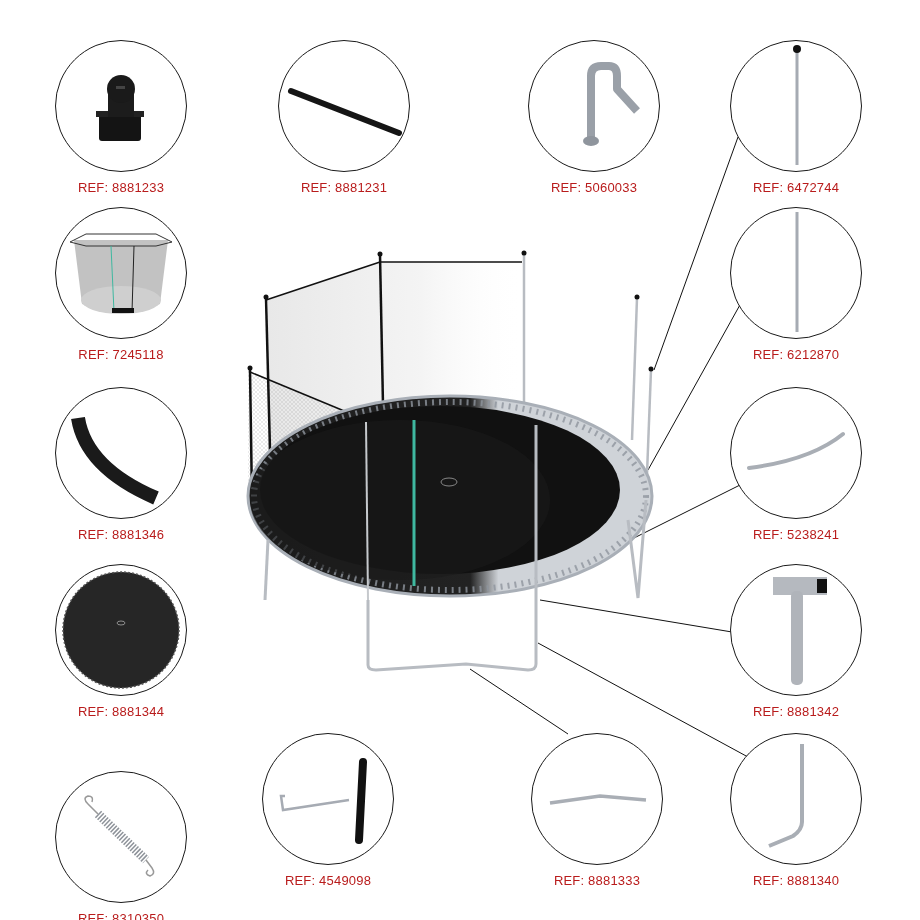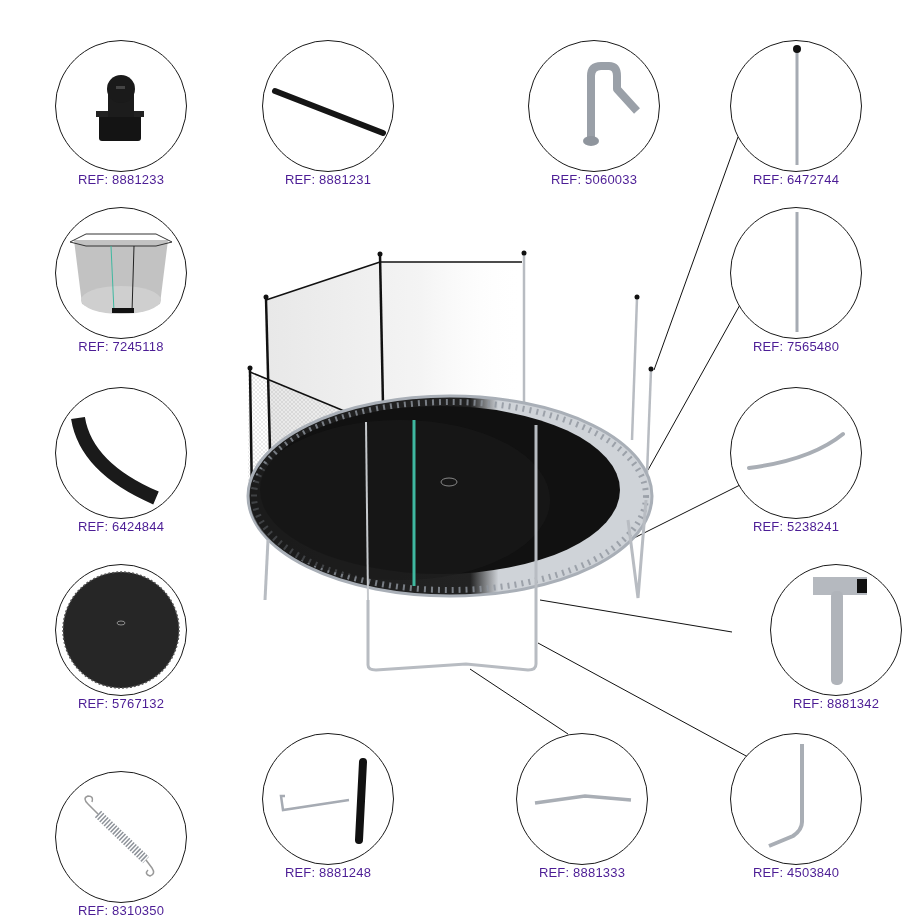--- a/index.html
+++ b/index.html
@@ -1,20 +1,20 @@
 <!DOCTYPE html>
 <html><head>
   <meta charset="utf-8">
   <style>
     html, body { margin:0; padding:0; background:#ffffff; }
     body { width:920px; height:920px; position:relative; overflow:hidden; font-family:"Liberation Sans", sans-serif; }
     .part { position:absolute; width:132px; }
     .circle { width:130px; height:130px; border:1.2px solid #1a1a1a; border-radius:50%; position:relative; background:#fff; overflow:hidden; }
     .circle svg { position:absolute; left:0; top:0; width:130px; height:130px; }
-    .ref { text-align:center; font-size:13px; color:#4c1d95; letter-spacing:0.2px; }
+    .ref { text-align:center; font-size:13px; color:#b91c1c; margin-top:8px; letter-spacing:0.2px; }
     #lines, #tramp { position:absolute; left:0; top:0; }
   </style>
 </head>
 <body>
 
 <svg id="lines" width="920" height="920">
   <g stroke="#111" stroke-width="1" fill="none">
     <line x1="738" y1="137" x2="654" y2="370"></line>
     <line x1="741" y1="303" x2="648" y2="470"></line>
     <line x1="740" y1="485" x2="600" y2="555"></line>
@@ -92,21 +92,21 @@
       <rect x="43" y="72" width="42" height="28" rx="3" fill="#141414"></rect>
       <rect x="40" y="70" width="48" height="6" fill="#222"></rect>
       <rect x="52" y="48" width="26" height="28" fill="#1c1c1c"></rect>
       <circle cx="65" cy="48" r="14" fill="#1a1a1a"></circle>
       <rect x="60" y="45" width="9" height="3" fill="#444"></rect>
     </svg>
   </div>
   <div class="ref">REF: 8881233</div>
 </div>
 
-<div class="part" style="left:262px;top:40px">
+<div class="part" style="left:278px;top:40px">
   <div class="circle">
     <svg viewBox="0 0 130 130">
       <line x1="12" y1="50" x2="120" y2="92" stroke="#151515" stroke-width="6" stroke-linecap="round"></line>
     </svg>
   </div>
   <div class="ref">REF: 8881231</div>
 </div>
 
 <div class="part" style="left:528px;top:40px">
   <div class="circle">
@@ -141,52 +141,52 @@
   </div>
   <div class="ref">REF: 7245118</div>
 </div>
 
 <div class="part" style="left:730px;top:207px">
   <div class="circle">
     <svg viewBox="0 0 130 130">
       <line x1="66" y1="4" x2="66" y2="124" stroke="#a6abb3" stroke-width="3"></line>
     </svg>
   </div>
-  <div class="ref">REF: 7565480</div>
+  <div class="ref">REF: 6212870</div>
 </div>
 
 <div class="part" style="left:55px;top:387px">
   <div class="circle">
     <svg viewBox="0 0 130 130">
       <path d="M22 30 Q30 80 100 110" fill="none" stroke="#1a1a1a" stroke-width="14" stroke-linecap="butt"></path>
     </svg>
   </div>
-  <div class="ref">REF: 6424844</div>
+  <div class="ref">REF: 8881346</div>
 </div>
 
 <div class="part" style="left:730px;top:387px">
   <div class="circle">
     <svg viewBox="0 0 130 130">
       <path d="M18 80 Q80 72 112 46" fill="none" stroke="#a9aeb5" stroke-width="4" stroke-linecap="round"></path>
     </svg>
   </div>
   <div class="ref">REF: 5238241</div>
 </div>
 
 <div class="part" style="left:55px;top:564px">
   <div class="circle">
     <svg viewBox="0 0 130 130">
       <circle cx="65" cy="65" r="58" fill="#262626" stroke="#555" stroke-width="1.5" stroke-dasharray="2 2"></circle>
       <ellipse cx="65" cy="58" rx="4" ry="2" fill="none" stroke="#aaa" stroke-width="0.8"></ellipse>
     </svg>
   </div>
-  <div class="ref">REF: 5767132</div>
-</div>
-
-<div class="part" style="left:770px;top:564px">
+  <div class="ref">REF: 8881344</div>
+</div>
+
+<div class="part" style="left:730px;top:564px">
   <div class="circle">
     <svg viewBox="0 0 130 130">
       <rect x="42" y="12" width="54" height="18" fill="#b5b9bf"></rect>
       <rect x="86" y="14" width="10" height="14" fill="#111"></rect>
       <rect x="60" y="26" width="12" height="94" rx="5" fill="#b0b4ba"></rect>
     </svg>
   </div>
   <div class="ref">REF: 8881342</div>
 </div>
 
@@ -201,32 +201,32 @@
   <div class="ref">REF: 8310350</div>
 </div>
 
 <div class="part" style="left:262px;top:733px">
   <div class="circle">
     <svg viewBox="0 0 130 130">
       <path d="M22 62 L18 62 L20 76 L86 66" fill="none" stroke="#a6abb3" stroke-width="2.5"></path>
       <line x1="100" y1="28" x2="96" y2="106" stroke="#111" stroke-width="8" stroke-linecap="round"></line>
     </svg>
   </div>
-  <div class="ref">REF: 8881248</div>
-</div>
-
-<div class="part" style="left:516px;top:733px">
+  <div class="ref">REF: 4549098</div>
+</div>
+
+<div class="part" style="left:531px;top:733px">
   <div class="circle">
     <svg viewBox="0 0 130 130">
       <path d="M18 69 L68 62 L114 66" fill="none" stroke="#a9aeb5" stroke-width="3.5"></path>
     </svg>
   </div>
   <div class="ref">REF: 8881333</div>
 </div>
 
 <div class="part" style="left:730px;top:733px">
   <div class="circle">
     <svg viewBox="0 0 130 130">
       <path d="M71 10 L71 88 Q71 96 62 102 L38 112" fill="none" stroke="#a9aeb5" stroke-width="4"></path>
     </svg>
   </div>
-  <div class="ref">REF: 4503840</div>
+  <div class="ref">REF: 8881340</div>
 </div>
 
 </body></html>

